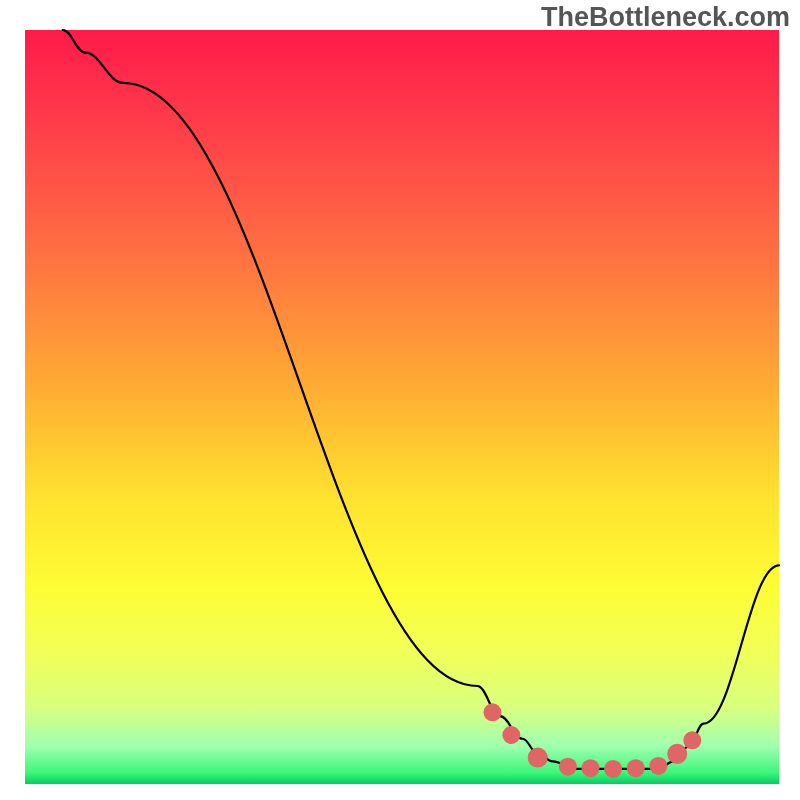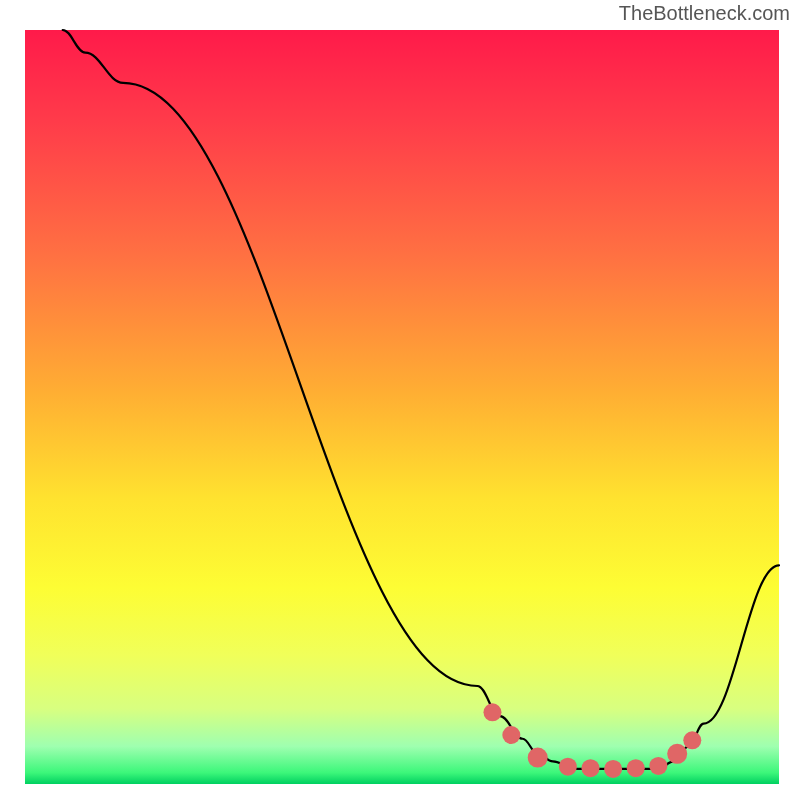--- a/index.html
+++ b/index.html
@@ -13,22 +13,22 @@
   .chart-container {
     position: relative;
     width: 800px;
     height: 800px;
   }
   .watermark {
     position: absolute;
     top: 2px;
     right: 10px;
     font-family: Arial, Helvetica, sans-serif;
-    font-size: 20px;
-    font-weight: 400;
+    font-size: 27px;
+    font-weight: 700;
     color: #555555;
     z-index: 10;
   }
   svg.plot {
     position: absolute;
     top: 0;
     left: 0;
     width: 800px;
     height: 800px;
   }

